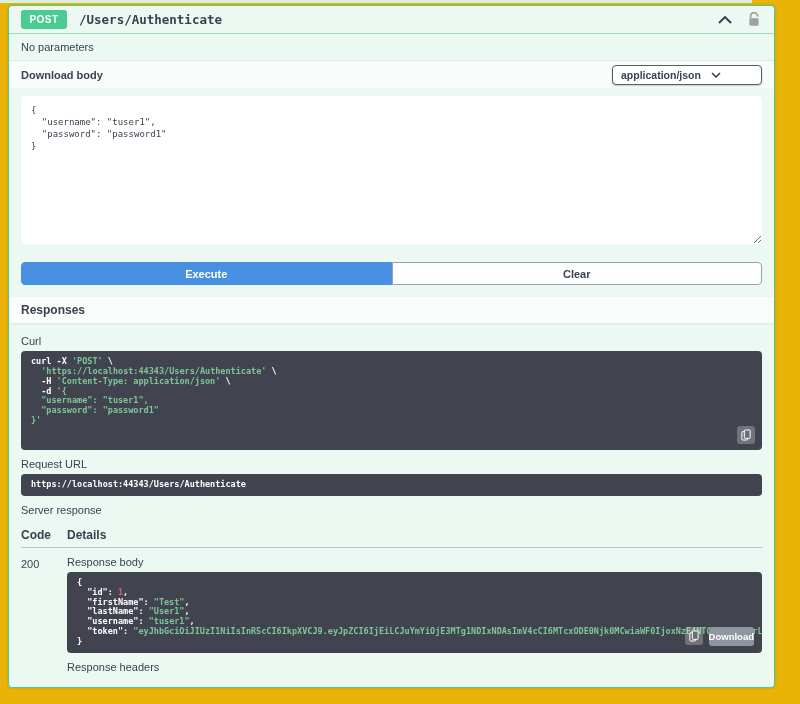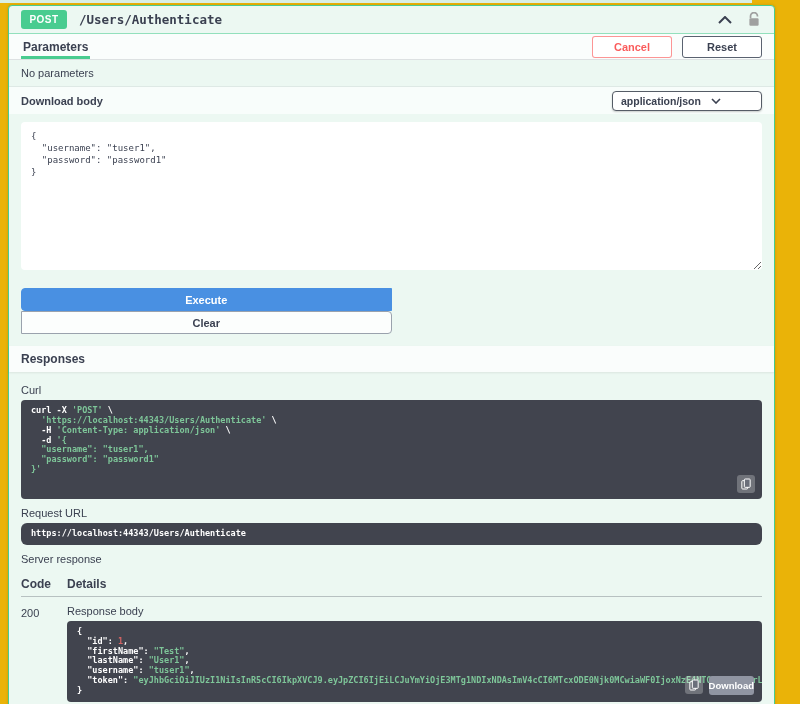--- a/index.html
+++ b/index.html
@@ -40,21 +40,21 @@
             border:1px solid #555c66; border-radius:4px; background:#fff;
             padding:3px 8px; min-width:150px; font-size:10.5px; font-weight:700;
             color:#3b4151; cursor:pointer; box-shadow:0 1px 2px rgba(0,0,0,.2); }
 
   .bodyarea { padding:8px 12px 10px; }
   .bodyarea textarea { display:block; width:100%; height:148px; border:none; outline:none;
             border-radius:4px; background:#fff; resize:both;
             font-family:"DejaVu Sans Mono", monospace; font-size:9px; line-height:1.35;
             padding:8px 10px; color:#3b4151; }
 
-  .execute-row { display:flex; padding:8px 12px 12px;flex-direction:column; }
+  .execute-row { display:flex; padding:8px 12px 12px; }
   .execute-row button { height:23px; font-size:11px; font-weight:700; cursor:pointer; }
   .btn-execute { width:50%; background:#4990e2; border:1px solid #4990e2; color:#fff;
                  border-radius:4px 0 0 4px; }
   .btn-clear { width:50%; background:rgba(255,255,255,.85); border:1px solid #9aa2ad;
                color:#3b4151; border-radius:0 4px 4px 0; }
 
   .section-bar { background:rgba(255,255,255,.75); padding:6px 12px; font-size:12px;
                  font-weight:600; color:#3b4151; box-shadow:0 1px 2px rgba(0,0,0,.08); }
 
   .responses-inner { padding:10px 12px 10px; }
@@ -62,21 +62,21 @@
   .lbl.first { margin-top:2px; }
 
   .code { position:relative; background:#41444e; border-radius:4px; padding:6px 10px;
           font-family:"DejaVu Sans Mono", monospace; font-size:8.5px; font-weight:600;
           line-height:1.16; color:#fff; overflow:hidden; }
   .code-lines div { white-space:pre; }
   .tok-plain { color:#ffffff; }
   .tok-str   { color:#7ec699; }
   .tok-num   { color:#d36363; }
   .curl-block { padding-bottom:24px; }
-  .urlblock { white-space:pre;border-radius:6px; }
+  .urlblock { white-space:pre; }
 
   .copy-btn { width:18px; height:18px; border:none; border-radius:3px;
               background:rgba(255,255,255,.25); display:flex; align-items:center;
               justify-content:center; cursor:pointer; }
   .curl-copy { position:absolute; right:7px; bottom:6px; }
 
   .tbl-head { display:flex; align-items:baseline; border-bottom:1px solid rgba(59,65,81,.3);
               padding:8px 0 5px; margin-top:2px; }
   .col-code { width:46px; flex:0 0 46px; }
   .tbl-head .code-h { font-size:12px; font-weight:600; color:#3b4151; }
@@ -108,26 +108,20 @@
           </svg>
       </button>
       <button class="icon-btn">
         <svg width="12" height="15" viewBox="0 0 20 26">
           <path d="M4 11 V7 a6 6 0 0 1 12 0 v1" fill="none" stroke="#a0a0a0" stroke-width="3"></path>
           <rect x="2" y="11" width="16" height="13" rx="2" fill="#a0a0a0"></rect>
         </svg>
       </button>
     </div>
 
-    <div class="tabbar">
-      <div class="tab">Parameters</div>
-      <span class="spacer"></span>
-      <button class="btn cancel">Cancel</button>
-      <button class="btn reset">Reset</button>
-    </div>
 
     <div class="noparams">No parameters</div>
 
     <div class="reqbody-bar">
       <span class="lbl-strong">Download body</span>
       <div class="select">
         <span>application/json</span>
         <svg width="10" height="6" viewBox="0 0 10 6">
             <path d="M1 1 L5 5 L9 1" fill="none" stroke="#3b4151" stroke-width="1.6"></path>
           </svg>

